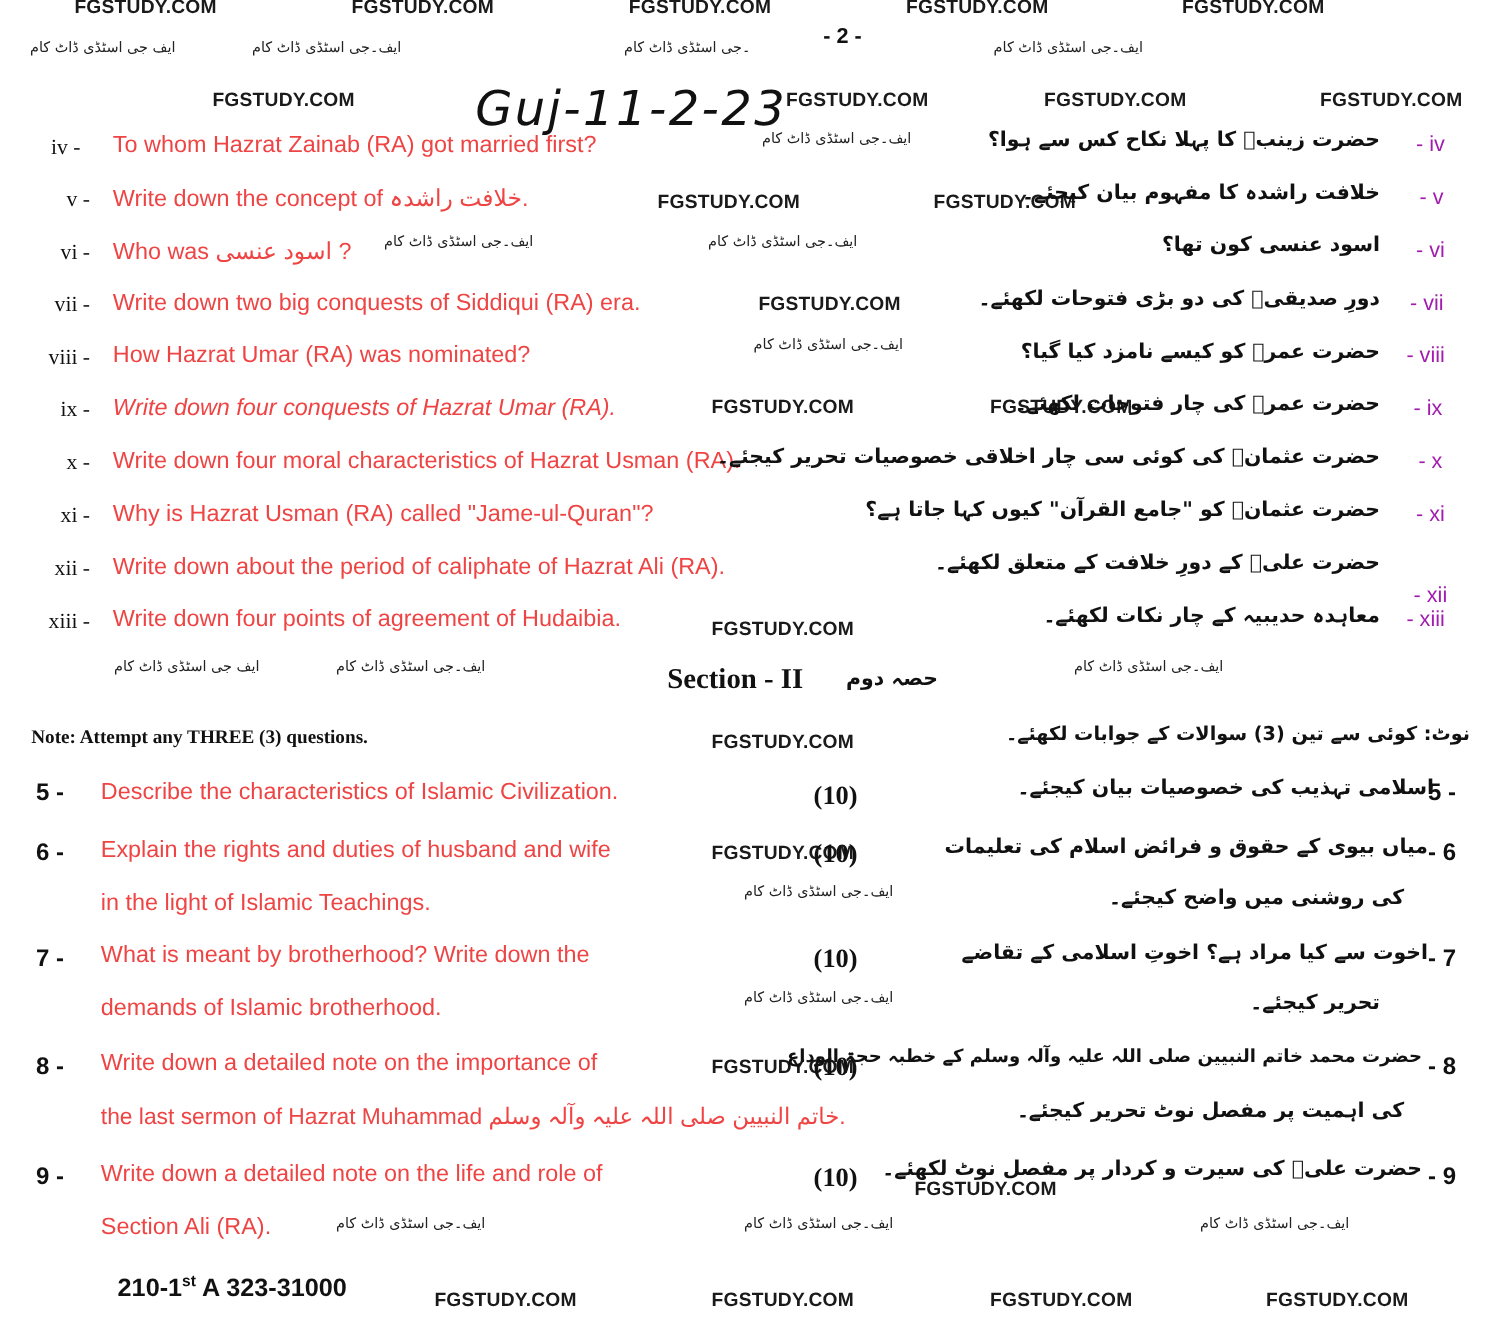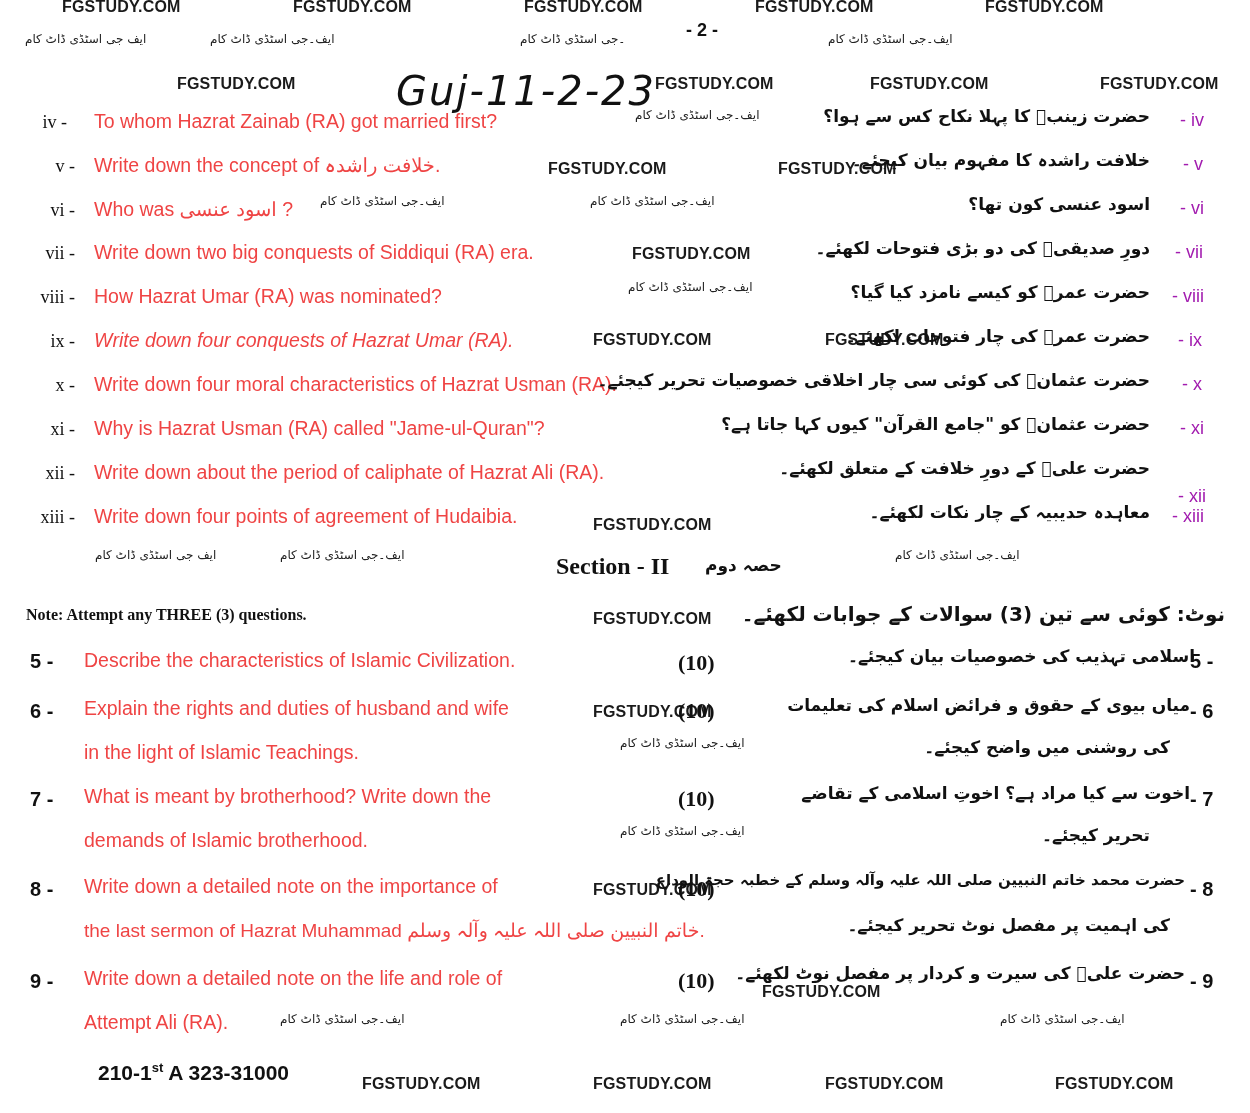--- a/index.html
+++ b/index.html
@@ -108,21 +108,21 @@
 </div>
 
 <div class="abs ur-wm" style="left:95px;top:548px;">ایف جی اسٹڈی ڈاٹ کام</div>
 <div class="abs ur-wm" style="left:280px;top:548px;">ایف۔جی اسٹڈی ڈاٹ کام</div>
 <div class="abs section" style="left:556px;top:553px;">Section - II</div>
 <div class="abs q-ur" style="left:705px;top:555px;direction:rtl;">حصہ دوم</div>
 <div class="abs ur-wm" style="left:895px;top:548px;">ایف۔جی اسٹڈی ڈاٹ کام</div>
 
 <div class="abs note" style="left:26px;top:606px;">Note:  Attempt any THREE (3)  questions.</div>
 <div class="abs wm" style="left:593px;top:610px;">FGSTUDY.COM</div>
-<div class="abs q-ur" style="right:25px;top:602px;font-size:20px;">نوٹ: کوئی سے تین (3) سوالات کے جوابات لکھئے۔</div>
+<div class="abs q-ur" style="right:25px;top:602px;font-size:16px;">نوٹ: کوئی سے تین (3) سوالات کے جوابات لکھئے۔</div>
 
 <div>
 
   <div class="abs big-num" style="left:30px;top:650px;">5 -</div>
   <div class="abs q-en" style="left:84px;top:649px;">Describe the characteristics of Islamic Civilization.</div>
   <div class="abs marks" style="left:678px;top:650px;">(10)</div>
   <div class="abs q-ur" style="right:55px;top:646px;">اسلامی تہذیب کی خصوصیات بیان کیجئے۔</div>
   <div class="abs big-num" style="left:1190px;top:650px;">5 -</div>
 
   <div class="abs big-num" style="left:30px;top:700px;">6 -</div>
@@ -148,21 +148,21 @@
   <div class="abs q-en" style="left:84px;top:875px;">Write down a detailed note on the importance of</div>
   <div class="abs q-en" style="left:84px;top:919px;font-size:19px;">the last sermon of Hazrat Muhammad خاتم النبیین صلی اللہ علیہ وآلہ وسلم.</div>
   <div class="abs wm" style="left:593px;top:881px;">FGSTUDY.COM</div>
   <div class="abs marks" style="left:678px;top:876px;">(10)</div>
   <div class="abs q-ur" style="right:65px;top:871px;font-size:15px;">حضرت محمد خاتم النبیین صلی اللہ علیہ وآلہ وسلم کے خطبہ حجۃ الوداع</div>
   <div class="abs q-ur" style="right:80px;top:915px;">کی اہمیت پر مفصل نوٹ تحریر کیجئے۔</div>
   <div class="abs big-num" style="left:1190px;top:878px;">- 8</div>
 
   <div class="abs big-num" style="left:30px;top:970px;">9 -</div>
   <div class="abs q-en" style="left:84px;top:967px;">Write down a detailed note on the life and role of</div>
-  <div class="abs q-en" style="left:84px;top:1011px;">Attempt Ali (RA).</div>
+  <div class="abs q-en" style="left:84px;top:1011px;">Section Ali (RA).</div>
   <div class="abs ur-wm" style="left:280px;top:1012px;">ایف۔جی اسٹڈی ڈاٹ کام</div>
   <div class="abs ur-wm" style="left:620px;top:1012px;">ایف۔جی اسٹڈی ڈاٹ کام</div>
   <div class="abs marks" style="left:678px;top:968px;">(10)</div>
   <div class="abs wm" style="left:762px;top:983px;">FGSTUDY.COM</div>
   <div class="abs q-ur" style="right:65px;top:963px;">حضرت علیؓ کی سیرت و کردار پر مفصل نوٹ لکھئے۔</div>
   <div class="abs ur-wm" style="left:1000px;top:1012px;">ایف۔جی اسٹڈی ڈاٹ کام</div>
   <div class="abs big-num" style="left:1190px;top:970px;">- 9</div>
 </div>
 
 <div class="abs code" style="left:98px;top:1060px;">

